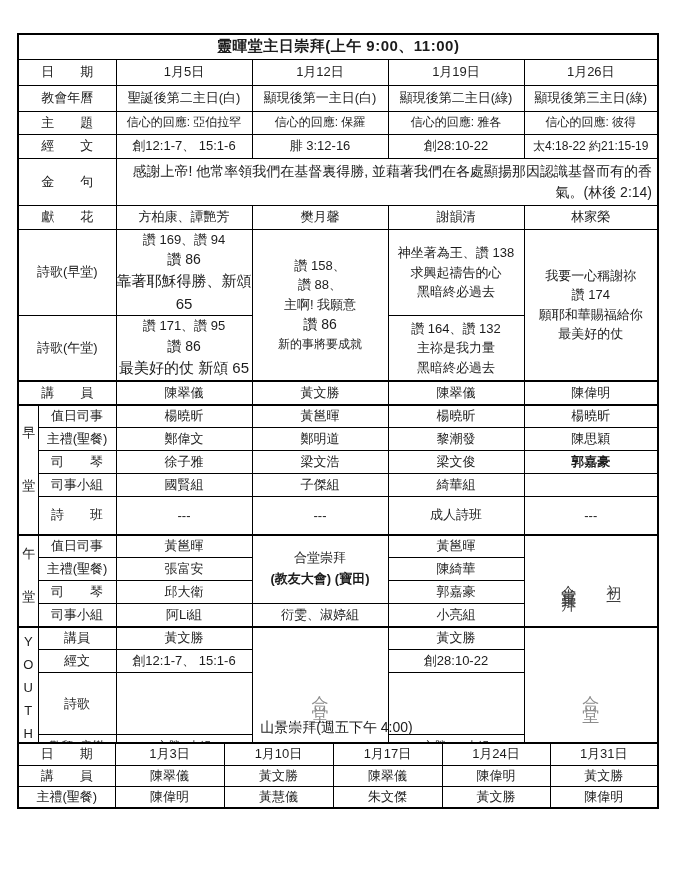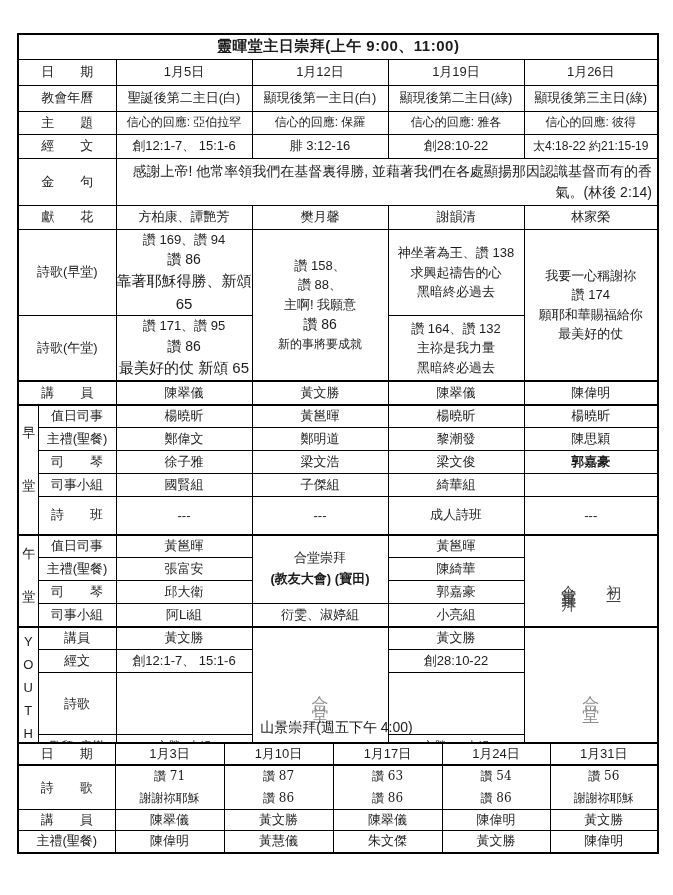--- a/index.html
+++ b/index.html
@@ -262,43 +262,20 @@
   <tbody>
       <tr style="height:22px">
     <td class="label">日　　期</td>
     <td class="datecell small-font">1月3日</td>
     <td class="datecell small-font">1月10日</td>
     <td class="datecell small-font">1月17日</td>
     <td class="datecell small-font">1月24日</td>
     <td class="datecell small-font">1月31日</td>
   </tr>
 
-  <tr style="height:44px" class="thick-top">
-    <td class="label">詩　　歌</td>
-    <td class="serif">
-      <span class="ln">讚 71</span>
-      <span class="ln">謝謝祢耶穌</span>
-    </td>
-    <td class="serif">
-      <span class="ln">讚 87</span>
-      <span class="ln">讚 86</span>
-    </td>
-    <td class="serif">
-      <span class="ln">讚 63</span>
-      <span class="ln">讚 86</span>
-    </td>
-    <td class="serif">
-      <span class="ln">讚 54</span>
-      <span class="ln">讚 86</span>
-    </td>
-    <td class="serif">
-      <span class="ln">讚 56</span>
-      <span class="ln">謝謝祢耶穌</span>
-    </td>
-  </tr>
 
   <tr style="height:21px">
     <td class="label">講　　員</td>
     <td>陳翠儀</td>
     <td>黃文勝</td>
     <td>陳翠儀</td>
     <td>陳偉明</td>
     <td>黃文勝</td>
   </tr>
 

